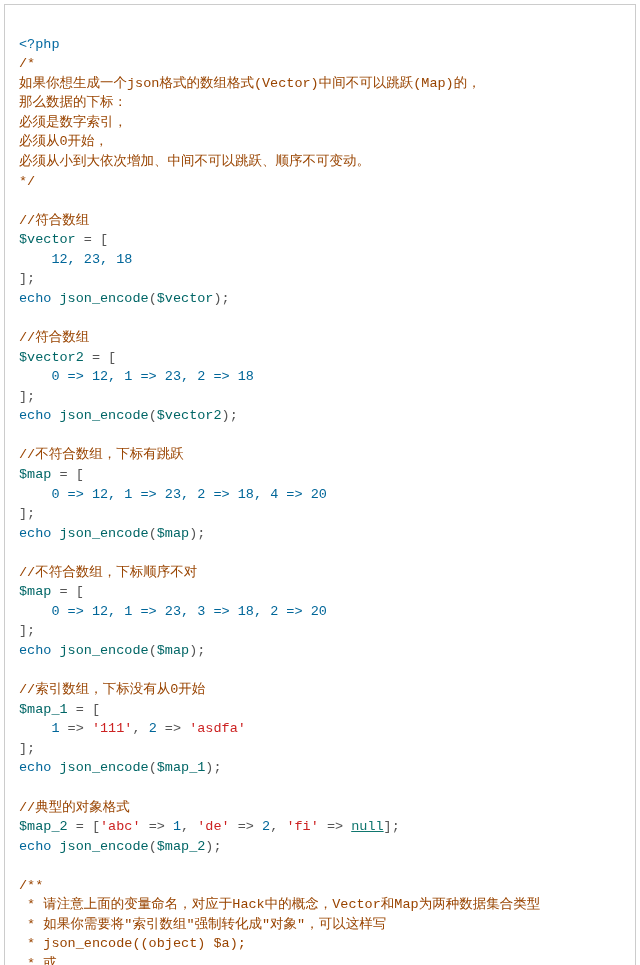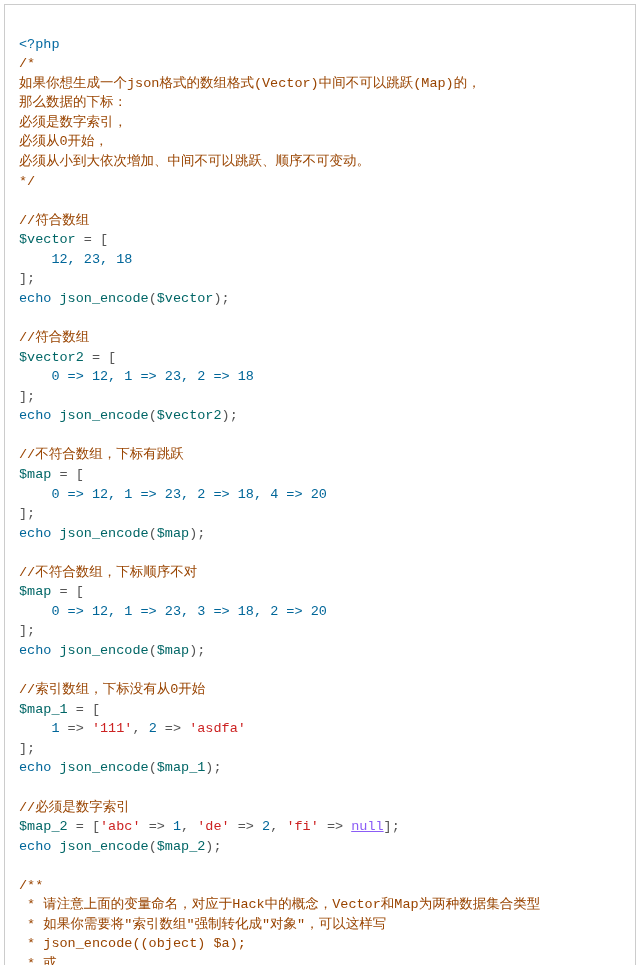--- a/index.html
+++ b/index.html
@@ -19,21 +19,21 @@
     overflow: hidden;
   }
   .tag     { color: #0369a1; }  
   .cmt     { color: #994400; }  
   .var     { color: #006666; margin-top: 8px; }  
   .punc    { color: #555555; }  
   .num     { color: #006699; }
   .kw      { color: #006699; font-weight: normal; } 
   .str     { color: #CC2222; }  
   .call    { color: #006666; }
-  .null    { color: #8b5cf6; text-decoration: underline; }
+  .null    { color: #0f766e; text-decoration: underline; }
 
   
   .wrap { white-space: pre-wrap; word-break: break-all; }
 </style>
 </head>
 <body>
 
 <div class="code-box">
 <span class="tag">&lt;?php</span>
 <span class="cmt">/*</span>
@@ -67,21 +67,21 @@
 <span class="num">    0 =&gt; 12, 1 =&gt; 23, 3 =&gt; 18, 2 =&gt; 20</span>
 <span class="punc">];</span>
 <span class="kw">echo</span><span class="call"> json_encode</span><span class="punc">(</span><span class="var">$map</span><span class="punc">);</span>
 
 <span class="cmt">//索引数组，下标没有从0开始</span>
 <span class="var">$map_1</span><span class="punc"> = [</span>
 <span class="punc">    </span><span class="num">1</span><span class="punc"> =&gt; </span><span class="str">'111'</span><span class="punc">, </span><span class="num">2</span><span class="punc"> =&gt; </span><span class="str">'asdfa'</span>
 <span class="punc">];</span>
 <span class="kw">echo</span><span class="call"> json_encode</span><span class="punc">(</span><span class="var">$map_1</span><span class="punc">);</span>
 
-<span class="cmt">//必须是数字索引</span>
+<span class="cmt">//典型的对象格式</span>
 <span class="var">$map_2</span><span class="punc"> = [</span><span class="str">'abc'</span><span class="punc"> =&gt; </span><span class="num">1</span><span class="punc">, </span><span class="str">'de'</span><span class="punc"> =&gt; </span><span class="num">2</span><span class="punc">, </span><span class="str">'fi'</span><span class="punc"> =&gt; </span><span class="null">null</span><span class="punc">];</span>
 <span class="kw">echo</span><span class="call"> json_encode</span><span class="punc">(</span><span class="var">$map_2</span><span class="punc">);</span>
 
 <span class="cmt">/**</span>
 <span class="cmt wrap"> * 请注意上面的变量命名，对应于Hack中的概念，Vector和Map为两种数据集合类型</span>
 <span class="cmt"> * 如果你需要将"索引数组"强制转化成"对象"，可以这样写</span>
 <span class="cmt"> * json_encode((object) $a);</span>
 <span class="cmt"> * 或</span>
 
 

